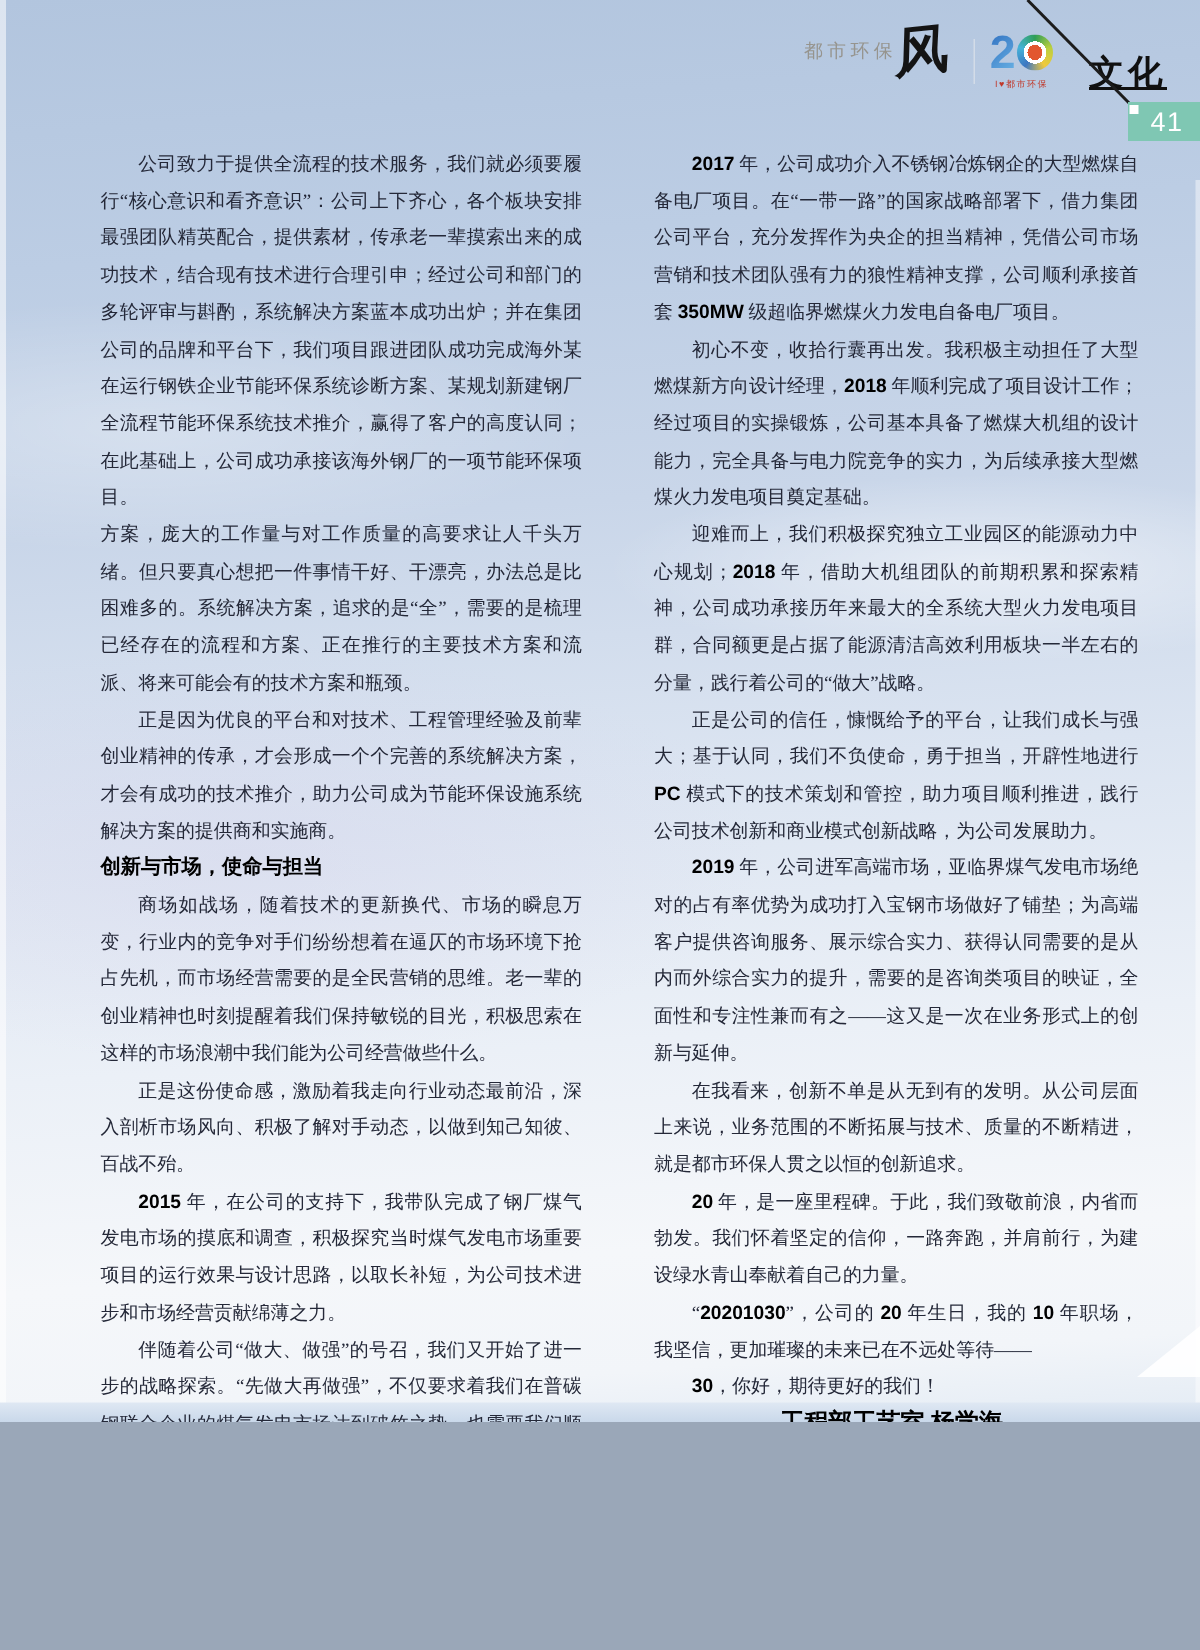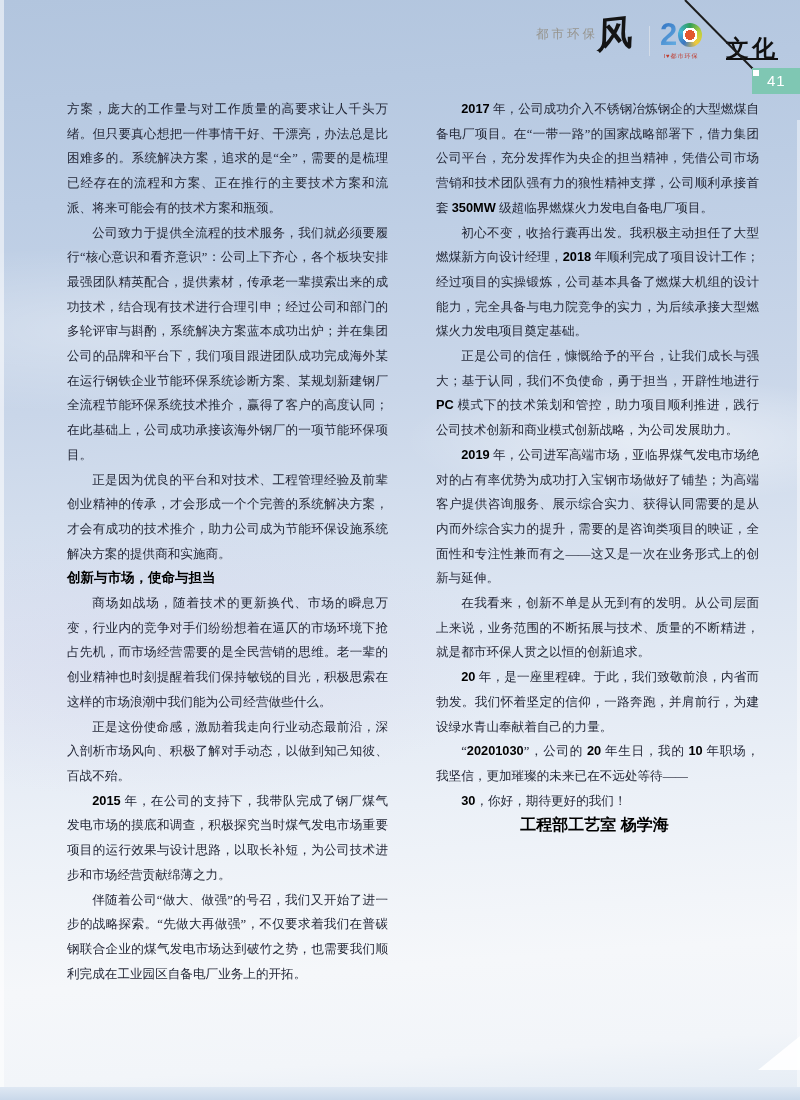--- a/index.html
+++ b/index.html
@@ -1,17 +1,17 @@
 <!DOCTYPE html>
 <html><head>
 <meta charset="utf-8">
 <style>
   html,body{margin:0;padding:0;background:#9aa7b8;}
   .page{
-    position:relative;width:800px;height:1100px;overflow:hidden;margin:0 auto;
+    position:relative;width:800px;height:948px;overflow:hidden;margin:0 auto;
     background:
       radial-gradient(ellipse 360px 90px at 82% 40%, rgba(255,255,255,0.50), rgba(255,255,255,0) 70%),
       radial-gradient(ellipse 420px 120px at 12% 30%, rgba(255,255,255,0.30), rgba(255,255,255,0) 70%),
       radial-gradient(ellipse 500px 200px at 20% 60%, rgba(211,208,234,0.35), rgba(211,208,234,0) 70%),
       linear-gradient(176deg,#b2c5de 0%,#bccde4 18%,#c9d6e9 36%,#dbe4f1 54%,#ebf0f7 72%,#f5f7fa 86%,#f2f5f9 94%,#e3ebf4 100%);
     font-family:"Liberation Serif","DejaVu Serif",serif;
   }
   .edge-left{position:absolute;left:0;top:0;width:4px;height:100%;background:rgba(255,255,255,0.55);}
   .edge-right{position:absolute;right:0;top:120px;width:3px;height:980px;background:rgba(255,255,255,0.45);}
   .bottom-strip{position:absolute;left:0;bottom:0;width:100%;height:13px;background:linear-gradient(#dfe8f3,#c9d8ea);}
@@ -31,21 +31,21 @@
     background:
       radial-gradient(circle at 50% 50%, #e2572f 0 5px, #ffffff 5px 7.5px, rgba(255,255,255,0) 7.5px),
       conic-gradient(#2f9e57,#b9cf3e,#f0c93c,#3d77c2,#45b3d8,#2f9e57);}
   .logo-sub{display:block;margin-top:2px;font-size:6px;letter-spacing:1px;color:#c0392b;
     font-family:"Liberation Sans",sans-serif;white-space:nowrap;}
   .section-label{position:absolute;left:726px;top:33px;font-size:23px;font-weight:bold;color:#101010;
     font-family:"Liberation Sans",sans-serif;letter-spacing:3px;text-decoration:underline;}
   .pointer-line{position:absolute;left:0;top:0;pointer-events:none;}
   .pagenum{position:absolute;left:752px;top:68px;width:48px;height:26px;background:#7fc7b3;}
   .pagenum .sq{position:absolute;left:1px;top:2px;width:6px;height:6px;background:#ffffff;}
-  .pagenum .num{display:block;padding-left:15px;line-height:26px;color:#ffffff;font-size:15px;
+  .pagenum .num{display:block;padding-left:15px;line-height:26px;color:#ffffff;font-size:18px;
     font-family:"Liberation Sans",sans-serif;letter-spacing:1px;}
   
   .col{position:absolute;top:97px;color:#242838;font-size:12.6px;line-height:24.7px;}
   .col-left{left:67px;width:321px;}
   .col-right{left:412px;width:323px;margin-left:24px;}
   .para{margin:0;text-align:justify;}
   .para.body{text-indent:2em;}
   .para.noindent{text-indent:0;}
   .para.heading{font-family:"Liberation Sans","DejaVu Sans",sans-serif;font-weight:bold;color:#000;
     font-size:13.5px;text-indent:0;text-align:left;}
@@ -80,32 +80,33 @@
   <svg class="pointer-line" width="800" height="120">
     <line x1="685" y1="0" x2="754" y2="70" stroke="#1c1c1c" stroke-width="2"></line>
   </svg>
 
   <div class="pagenum">
     <span class="sq"></span>
     <span class="num">41</span>
   </div>
 
   <div class="col col-left" id="col-left">
+      <p class="para body"><span>公司致力于提供全流程的技术服务，我们就必须要履行“核心意识和看齐意识”：公司上下齐心，各个板块安排最强团队精英配合，提供素材，传承老一辈摸索出来的成功技术，结合现有技术进行合理引申；经过公司和部门的多轮评审与斟酌，系统解决方案蓝本成功出炉；并在集团公司的品牌和平台下，我们项目跟进团队成功完成海外某在运行钢铁企业节能环保系统诊断方案、某规划新建钢厂全流程节能环保系统技术推介，赢得了客户的高度认同；在此基础上，公司成功承接该海外钢厂的一项节能环保项目。</span></p>
       <p class="para body noindent"><span>方案，庞大的工作量与对工作质量的高要求让人千头万绪。但只要真心想把一件事情干好、干漂亮，办法总是比困难多的。系统解决方案，追求的是“全”，需要的是梳理已经存在的流程和方案、正在推行的主要技术方案和流派、将来可能会有的技术方案和瓶颈。</span></p>
-      <p class="para body"><span>公司致力于提供全流程的技术服务，我们就必须要履行“核心意识和看齐意识”：公司上下齐心，各个板块安排最强团队精英配合，提供素材，传承老一辈摸索出来的成功技术，结合现有技术进行合理引申；经过公司和部门的多轮评审与斟酌，系统解决方案蓝本成功出炉；并在集团公司的品牌和平台下，我们项目跟进团队成功完成海外某在运行钢铁企业节能环保系统诊断方案、某规划新建钢厂全流程节能环保系统技术推介，赢得了客户的高度认同；在此基础上，公司成功承接该海外钢厂的一项节能环保项目。</span></p>
       <p class="para body"><span>正是因为优良的平台和对技术、工程管理经验及前辈创业精神的传承，才会形成一个个完善的系统解决方案，才会有成功的技术推介，助力公司成为节能环保设施系统解决方案的提供商和实施商。</span></p>
       <p class="para heading"><span>创新与市场，使命与担当</span></p>
       <p class="para body"><span>商场如战场，随着技术的更新换代、市场的瞬息万变，行业内的竞争对手们纷纷想着在逼仄的市场环境下抢占先机，而市场经营需要的是全民营销的思维。老一辈的创业精神也时刻提醒着我们保持敏锐的目光，积极思索在这样的市场浪潮中我们能为公司经营做些什么。</span></p>
       <p class="para body"><span>正是这份使命感，激励着我走向行业动态最前沿，深入剖析市场风向、积极了解对手动态，以做到知己知彼、百战不殆。</span></p>
       <p class="para body"><span class="b">2015</span><span> 年，在公司的支持下，我带队完成了钢厂煤气发电市场的摸底和调查，积极探究当时煤气发电市场重要项目的运行效果与设计思路，以取长补短，为公司技术进步和市场经营贡献绵薄之力。</span></p>
       <p class="para body"><span>伴随着公司“做大、做强”的号召，我们又开始了进一步的战略探索。“先做大再做强”，不仅要求着我们在普碳钢联合企业的煤气发电市场达到破竹之势，也需要我们顺利完成在工业园区自备电厂业务上的开拓。</span></p>
     </div>
   <div class="col col-right" id="col-right">
       <p class="para body"><span class="b">2017</span><span> 年，公司成功介入不锈钢冶炼钢企的大型燃煤自备电厂项目。在“一带一路”的国家战略部署下，借力集团公司平台，充分发挥作为央企的担当精神，凭借公司市场营销和技术团队强有力的狼性精神支撑，公司顺利承接首套 </span><span class="b">350MW</span><span> 级超临界燃煤火力发电自备电厂项目。</span></p>
       <p class="para body"><span>初心不变，收拾行囊再出发。我积极主动担任了大型燃煤新方向设计经理，</span><span class="b">2018</span><span> 年顺利完成了项目设计工作；经过项目的实操锻炼，公司基本具备了燃煤大机组的设计能力，完全具备与电力院竞争的实力，为后续承接大型燃煤火力发电项目奠定基础。</span></p>
+      <p class="para body"><span>迎难而上，我们积极探究独立工业园区的能源动力中心规划；</span><span class="b">2018</span><span> 年，借助大机组团队的前期积累和探索精神，公司成功承接历年来最大的全系统大型火力发电项目群，合同额更是占据了能源清洁高效利用板块一半左右的分量，践行着公司的“做大”战略。</span></p>
       <p class="para body"><span>正是公司的信任，慷慨给予的平台，让我们成长与强大；基于认同，我们不负使命，勇于担当，开辟性地进行 </span><span class="b">PC</span><span> 模式下的技术策划和管控，助力项目顺利推进，践行公司技术创新和商业模式创新战略，为公司发展助力。</span></p>
       <p class="para body"><span class="b">2019</span><span> 年，公司进军高端市场，亚临界煤气发电市场绝对的占有率优势为成功打入宝钢市场做好了铺垫；为高端客户提供咨询服务、展示综合实力、获得认同需要的是从内而外综合实力的提升，需要的是咨询类项目的映证，全面性和专注性兼而有之——这又是一次在业务形式上的创新与延伸。</span></p>
       <p class="para body"><span>在我看来，创新不单是从无到有的发明。从公司层面上来说，业务范围的不断拓展与技术、质量的不断精进，就是都市环保人贯之以恒的创新追求。</span></p>
       <p class="para body"><span class="b">20</span><span> 年，是一座里程碑。于此，我们致敬前浪，内省而勃发。我们怀着坚定的信仰，一路奔跑，并肩前行，为建设绿水青山奉献着自己的力量。</span></p>
       <p class="para body"><span>“</span><span class="b">20201030</span><span>”，公司的 </span><span class="b">20</span><span> 年生日，我的 </span><span class="b">10</span><span> 年职场，我坚信，更加璀璨的未来已在不远处等待——</span></p>
       <p class="para body"><span class="b">30</span><span>，你好，期待更好的我们！</span></p>
       <p class="para signature"><span>工程部工艺室 杨学海</span></p>
     </div>
 
 </div>

